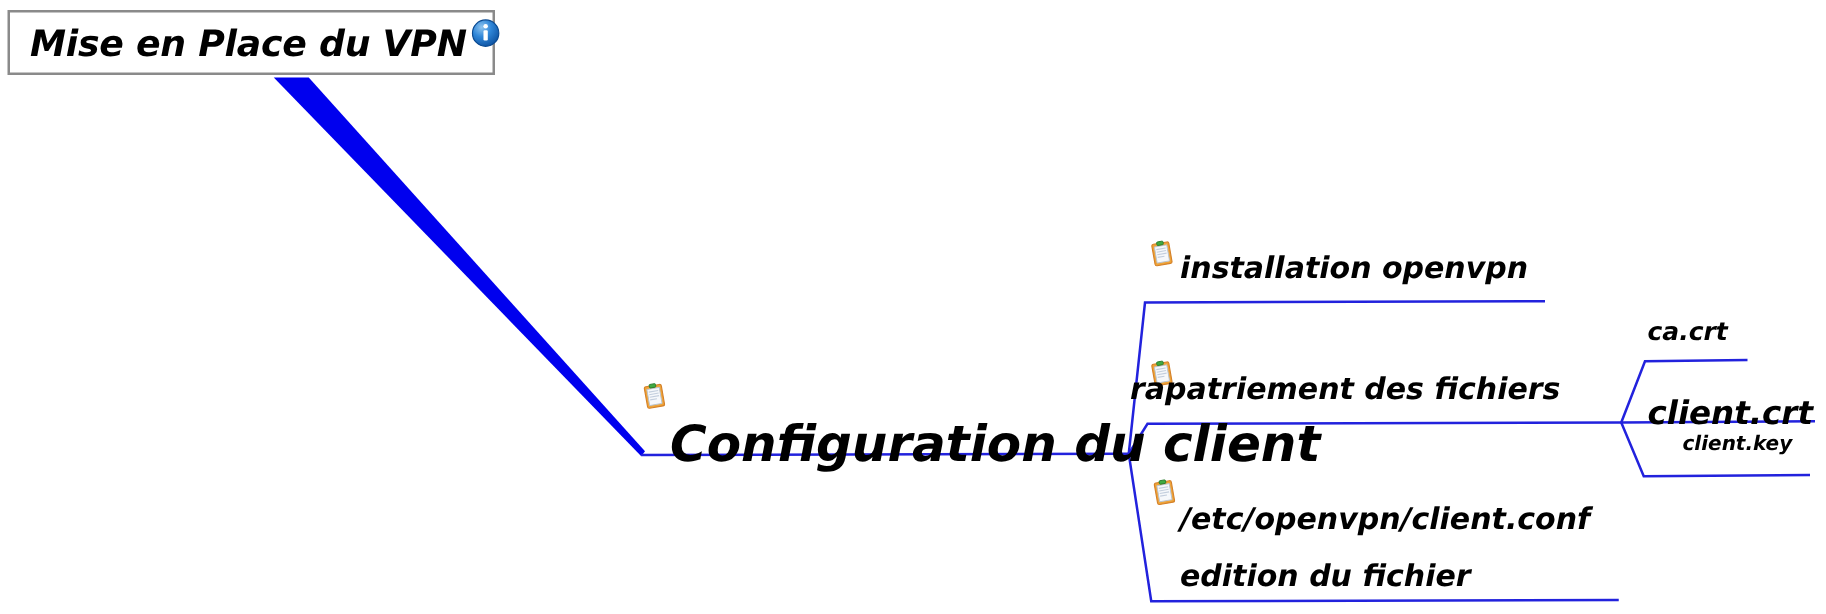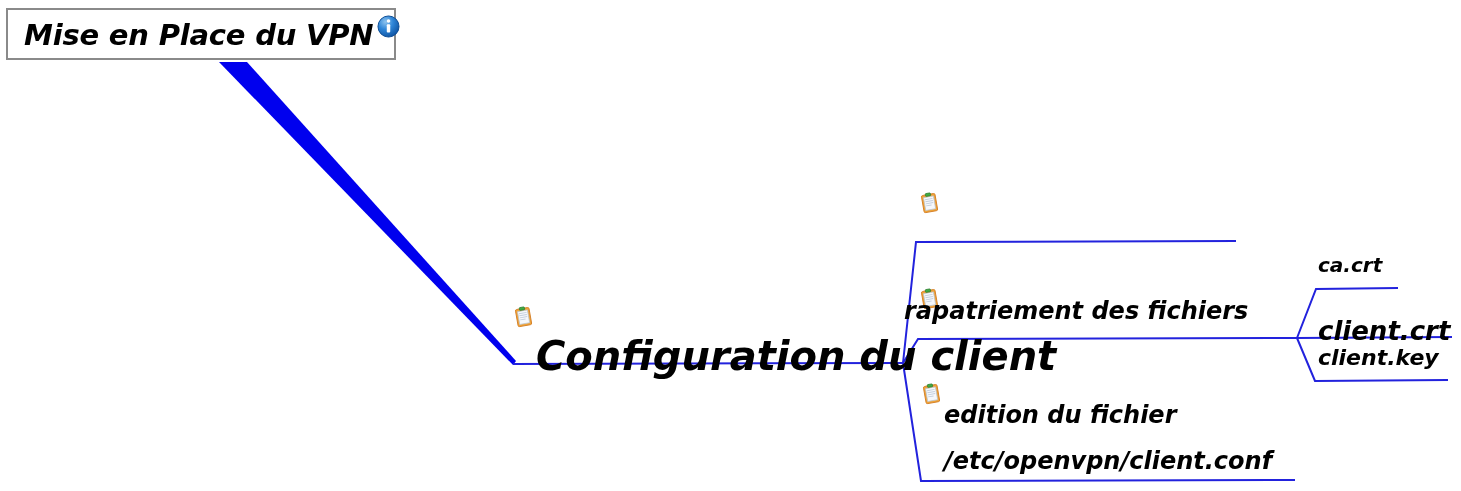--- a/index.html
+++ b/index.html
@@ -83,21 +83,21 @@
   #icon-install     { left: 919px; top: 192px; }
 
   #node-rapatriement{ left: 904px; top: 297px; font-size: 24px; }
   #icon-rapatriement{ left: 919px; top: 288px; }
 
   #node-edition     { left: 944px; top: 392px; font-size: 24px; line-height: 46px; }
   #icon-edition     { left: 921px; top: 383px; }
 
   #node-cacrt       { left: 1318px; top: 253px; font-size: 20px; }
   #node-clientcrt   { left: 1318px; top: 284px; font-size: 26px; margin-top: 32px; }
-  #node-clientkey   { left: 1318px; top: 345px; font-size: 22px; }
+  #node-clientkey   { left: 1346px; top: 345px; font-size: 16px; }
 </style>
 </head>
 <body>
 
 <div id="canvas">
 
   <svg id="edges" viewBox="0 0 1461 491" xmlns="http://www.w3.org/2000/svg">
 
     <polygon points="219,62 247,62 516,361 513,365" fill="#0000ee"></polygon>
 
@@ -152,20 +152,23 @@
     <g transform="rotate(-10 12 12)">
       <rect x="4" y="2.5" width="15" height="19" rx="1.6" fill="#f0a437" stroke="#d4812a" stroke-width="1"></rect>
       <rect x="6" y="5" width="11" height="14.2" fill="#f6f8fb" stroke="#b9c4d2" stroke-width="0.8"></rect>
       <rect x="7.3" y="7" width="8.3" height="1" fill="#c3cedd"></rect>
       <rect x="7.3" y="9.3" width="8.3" height="1" fill="#c3cedd"></rect>
       <rect x="7.3" y="11.6" width="8.3" height="1" fill="#c3cedd"></rect>
       <rect x="7.3" y="13.9" width="6" height="1" fill="#c3cedd"></rect>
       <rect x="8.6" y="1.1" width="5.6" height="3.1" rx="0.8" fill="#3faa42" stroke="#2b7d2e" stroke-width="0.8"></rect>
     </g>
   </svg>
+  <div class="node" id="node-install">
+    <span class="node-text-line">installation openvpn</span>
+  </div>
 
   <svg class="note-icon" id="icon-rapatriement" viewBox="0 0 24 24" xmlns="http://www.w3.org/2000/svg">
     <g transform="rotate(-10 12 12)">
       <rect x="4" y="2.5" width="15" height="19" rx="1.6" fill="#f0a437" stroke="#d4812a" stroke-width="1"></rect>
       <rect x="6" y="5" width="11" height="14.2" fill="#f6f8fb" stroke="#b9c4d2" stroke-width="0.8"></rect>
       <rect x="7.3" y="7" width="8.3" height="1" fill="#c3cedd"></rect>
       <rect x="7.3" y="9.3" width="8.3" height="1" fill="#c3cedd"></rect>
       <rect x="7.3" y="11.6" width="8.3" height="1" fill="#c3cedd"></rect>
       <rect x="7.3" y="13.9" width="6" height="1" fill="#c3cedd"></rect>
       <rect x="8.6" y="1.1" width="5.6" height="3.1" rx="0.8" fill="#3faa42" stroke="#2b7d2e" stroke-width="0.8"></rect>
@@ -180,22 +183,22 @@
       <rect x="4" y="2.5" width="15" height="19" rx="1.6" fill="#f0a437" stroke="#d4812a" stroke-width="1"></rect>
       <rect x="6" y="5" width="11" height="14.2" fill="#f6f8fb" stroke="#b9c4d2" stroke-width="0.8"></rect>
       <rect x="7.3" y="7" width="8.3" height="1" fill="#c3cedd"></rect>
       <rect x="7.3" y="9.3" width="8.3" height="1" fill="#c3cedd"></rect>
       <rect x="7.3" y="11.6" width="8.3" height="1" fill="#c3cedd"></rect>
       <rect x="7.3" y="13.9" width="6" height="1" fill="#c3cedd"></rect>
       <rect x="8.6" y="1.1" width="5.6" height="3.1" rx="0.8" fill="#3faa42" stroke="#2b7d2e" stroke-width="0.8"></rect>
     </g>
   </svg>
   <div class="node" id="node-edition">
+    <span class="node-text-line">/etc/openvpn/client.conf</span>
     <span class="node-text-line">edition du fichier</span>
-    <span class="node-text-line">/etc/openvpn/client.conf</span>
   </div>
 
   <div class="node" id="node-cacrt">
     <span class="node-text-line">ca.crt</span>
   </div>
 
   <div class="node" id="node-clientcrt">
     <span class="node-text-line">client.crt</span>
   </div>
 

